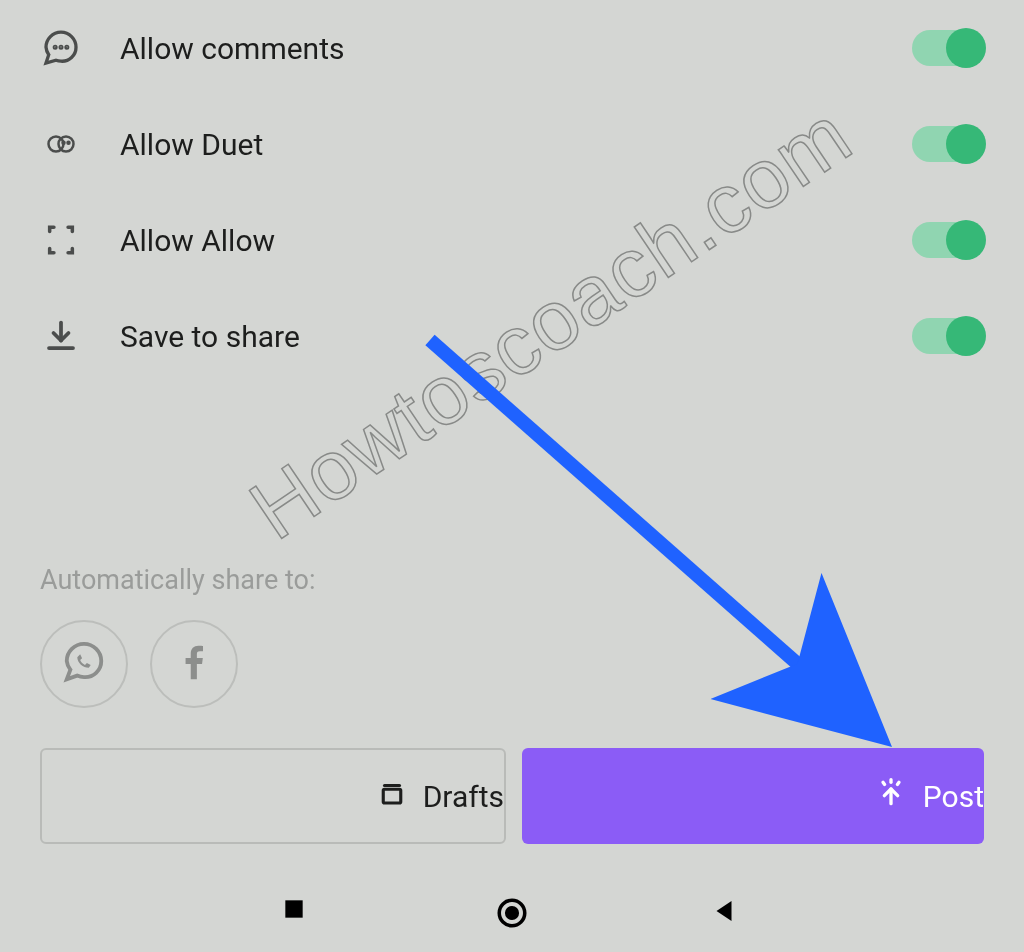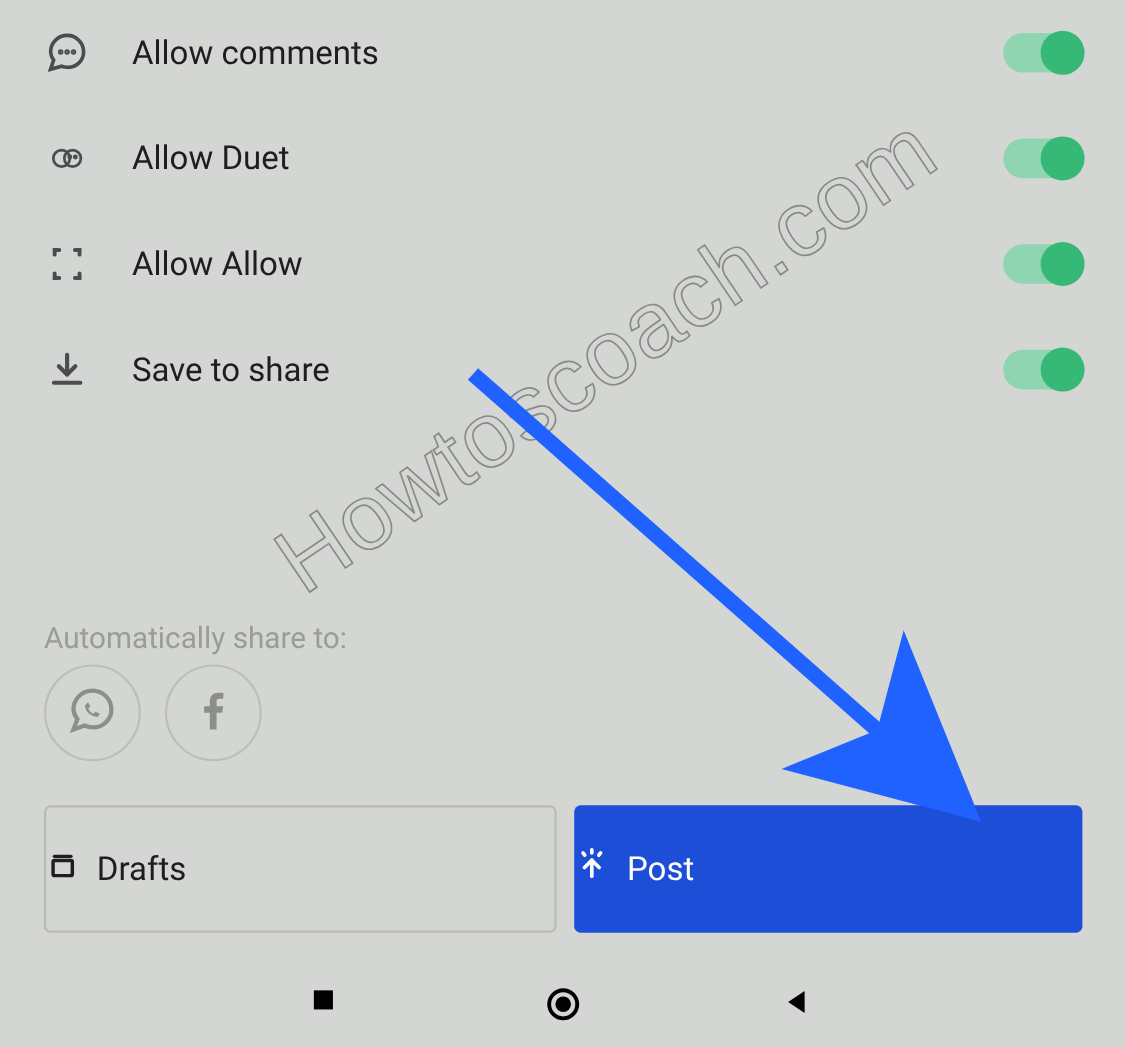--- a/index.html
+++ b/index.html
@@ -54,21 +54,21 @@
     background: #36b877;
     border-radius: 50%;
   }
   .share-section {
     padding: 0 40px;
     margin-top: 180px;
   }
   .share-label {
     font-size: 27px;
     color: #9a9c9a;
-    margin-bottom: 8px;
+    margin-bottom: 24px;
   }
   .share-icons {
     display: flex;
     gap: 22px;
   }
   .share-circle {
     width: 88px;
     height: 88px;
     border: 2px solid #bcbebb;
     border-radius: 50%;
@@ -79,36 +79,36 @@
     cursor: pointer;
   }
   .button-row {
     display: flex;
     gap: 16px;
     padding: 0 40px;
     margin-top: 40px;
   }
   .btn {
     flex: 1;
-    height: 116px;
+    height: 96px;
     border-radius: 6px;
     display: flex;
     align-items: center;
-    justify-content: flex-start;
+    justify-content: flex-end;
     gap: 16px;
     font-size: 30px;
     cursor: pointer;
   }
   .btn-drafts {
     background: #d4d6d3;
     border: 2px solid #b9bbb8;
     color: #1d1e1d;
   }
   .btn-post {
-    background: #1d4ed8;
+    background: #8b5cf6;
     border: none;
     color: #ffffff;
   }
   .nav-bar {
     position: absolute;
     bottom: 0;
     left: 0;
     width: 100%;
     height: 78px;
     display: flex;

